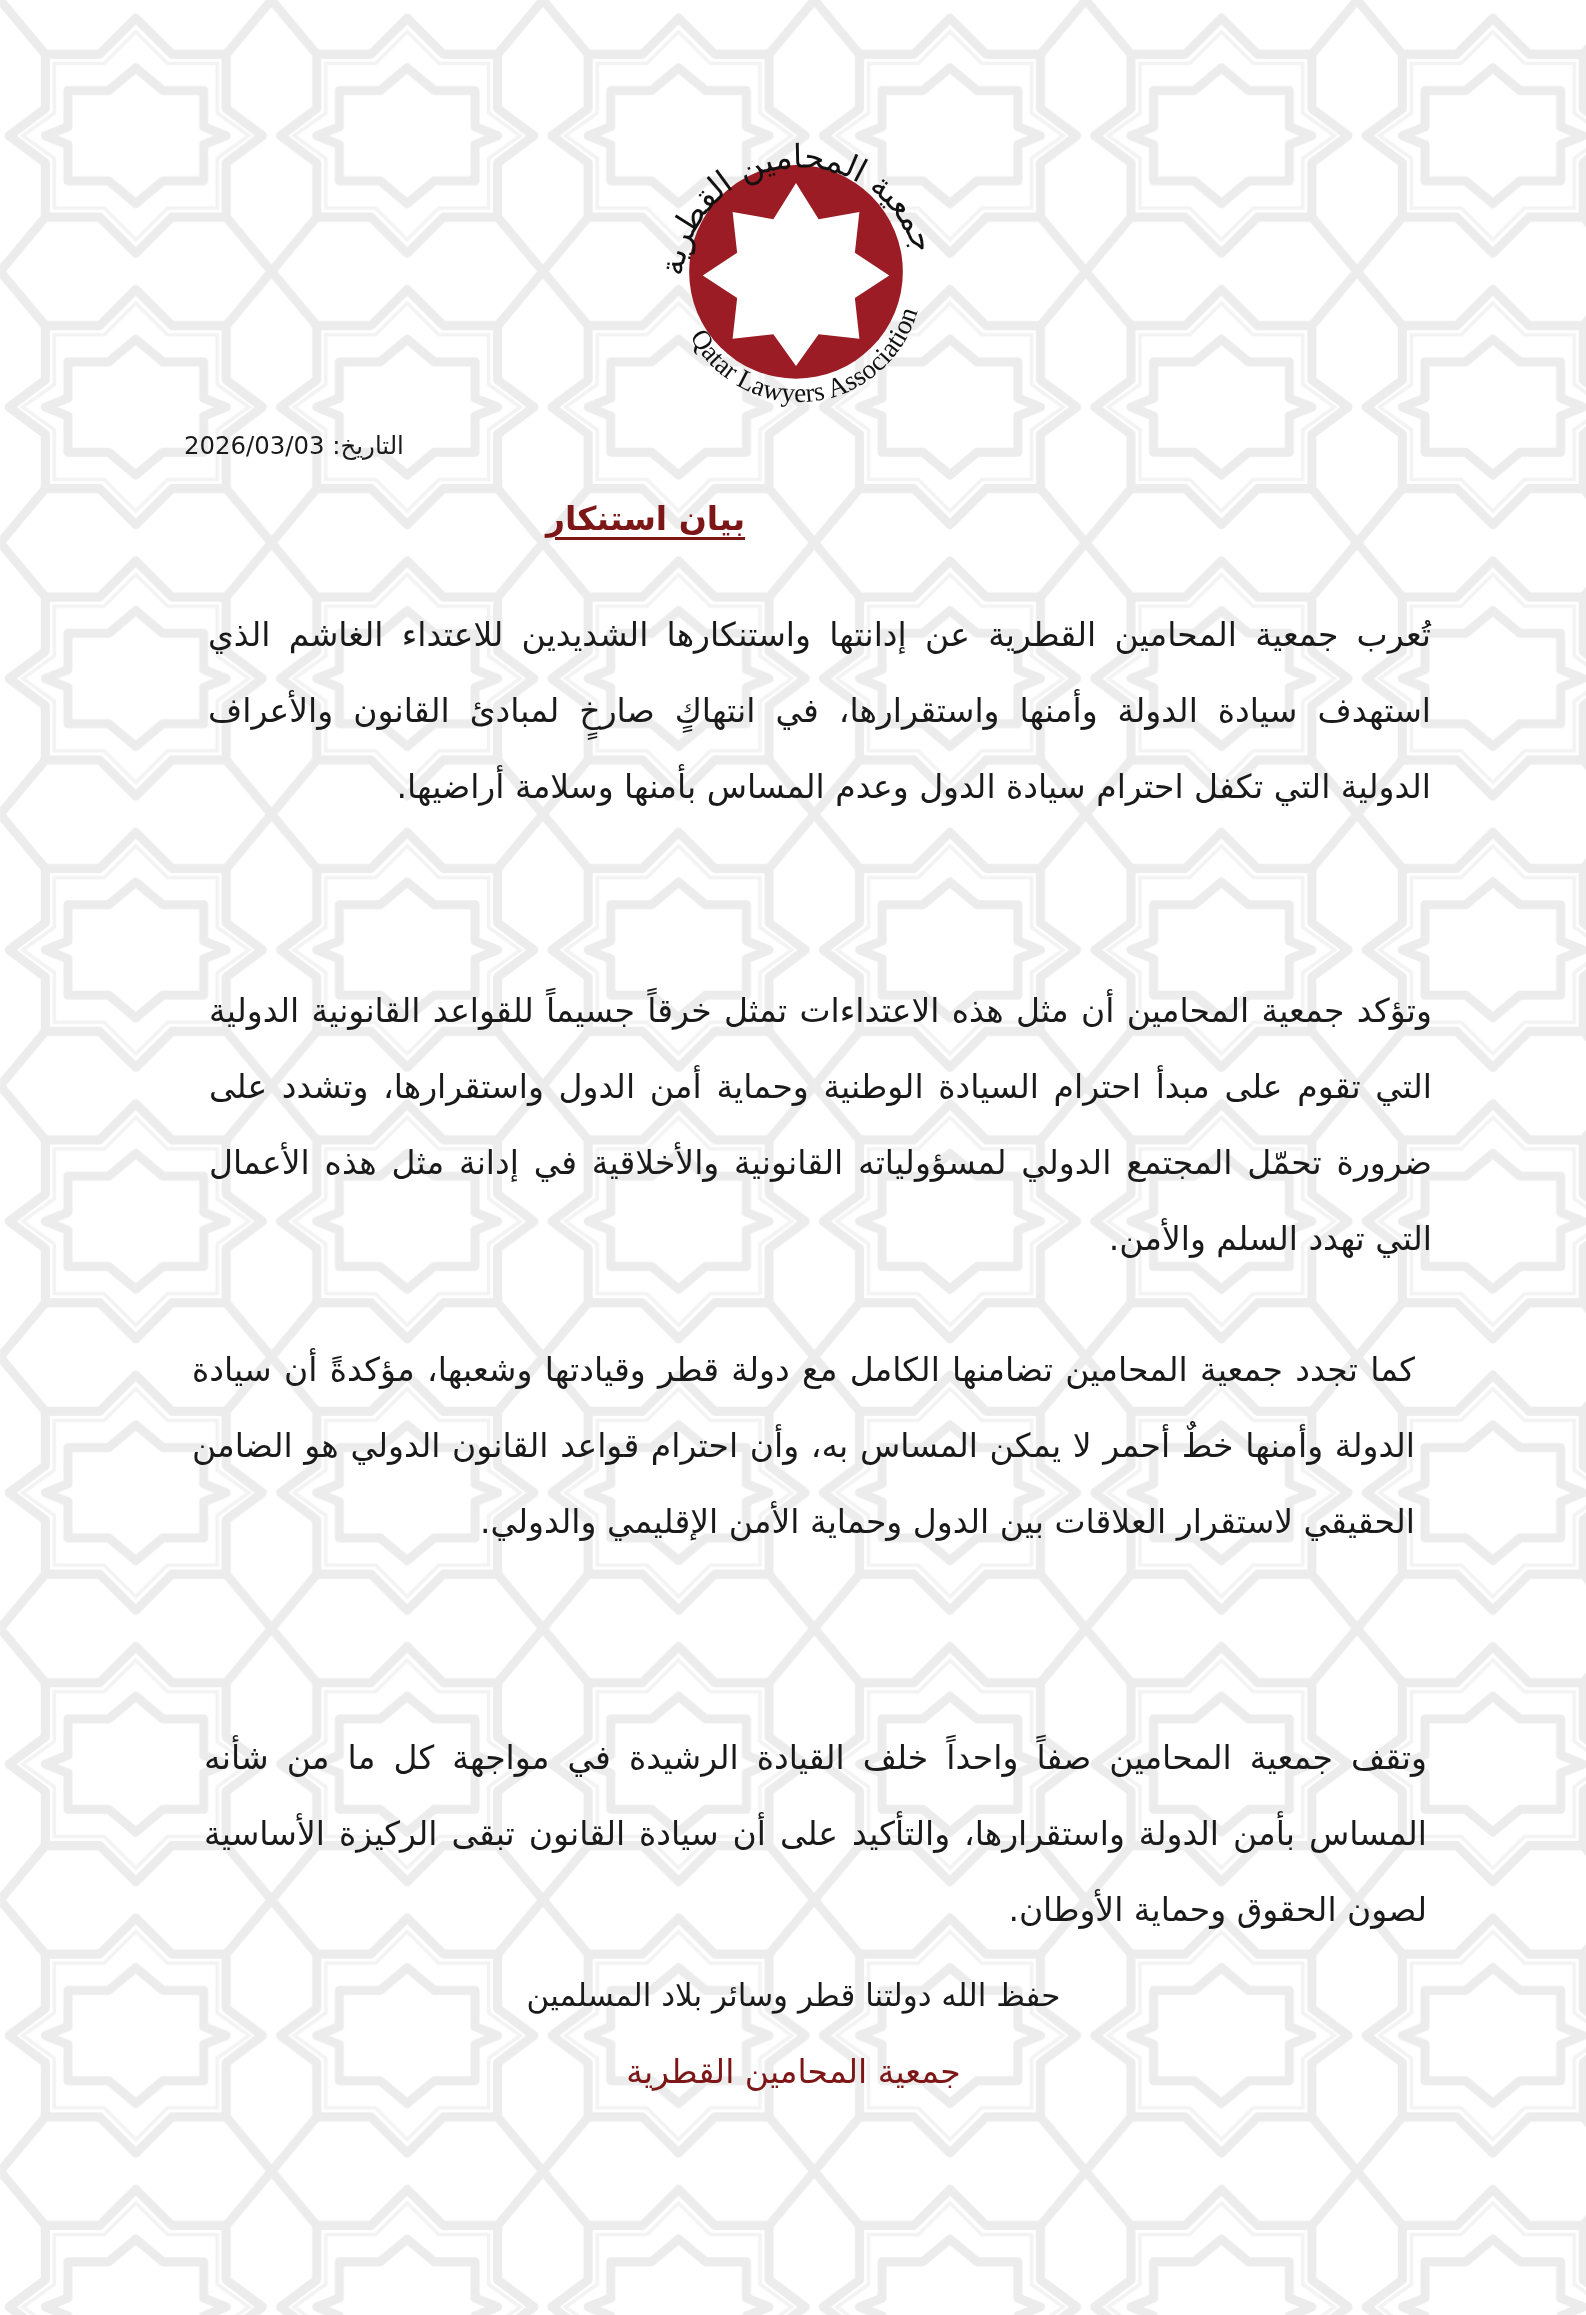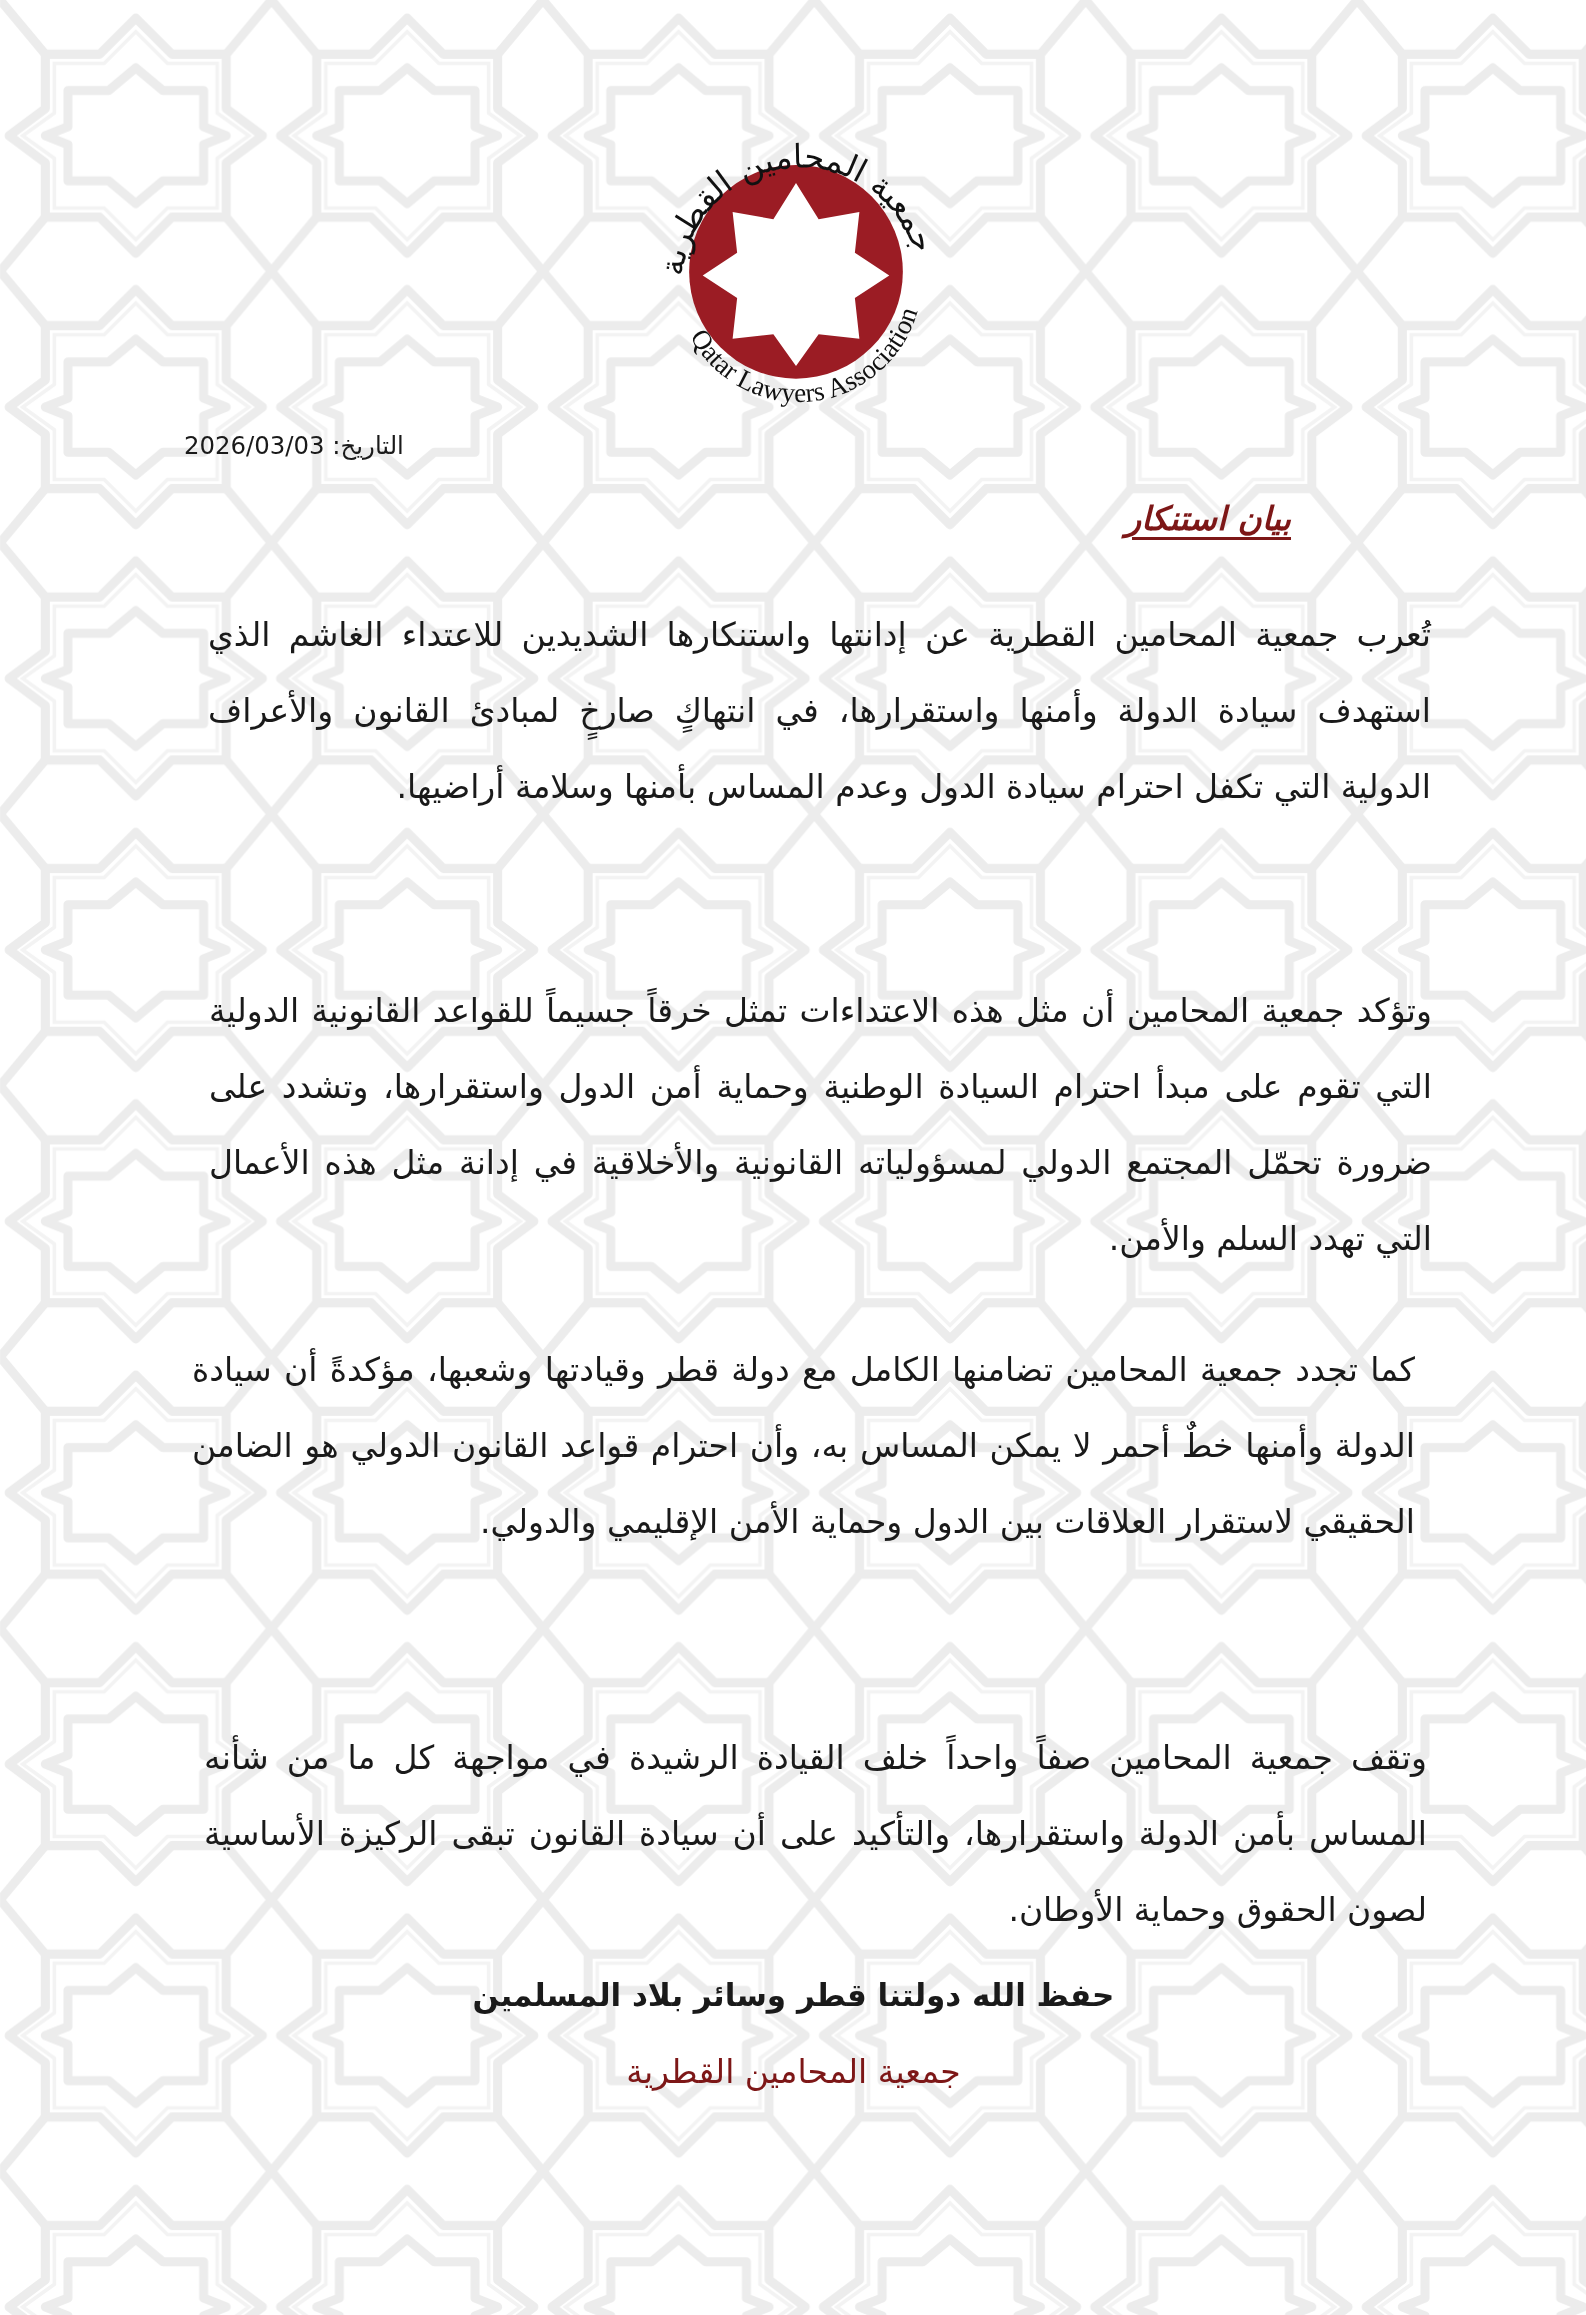--- a/index.html
+++ b/index.html
@@ -46,22 +46,22 @@
     }
     .date-line .date-value {
       direction: ltr;
       unicode-bidi: isolate;
     }
     .title {
       position: absolute;
       left: 0;
       width: 1291px;
       top: 499px;
+      text-align: center;
       direction: rtl;
-      font-style: italic;
     }
     .title span {
       font-size: 33px;
       font-weight: bold;
       color: #7d1717;
       text-decoration: underline;
       text-decoration-thickness: 2.7px;
       text-underline-offset: 7.2px;
     }
     .body-text {
@@ -81,21 +81,20 @@
     .p4 { top: 1708px; }
     .closing {
       position: absolute;
       left: 0;
       width: 1587px;
       top: 1977px;
       text-align: center;
       direction: rtl;
       font-size: 31px;
       color: #1a1a1a;
-      font-weight: bold;
     }
     .signature {
       position: absolute;
       left: 0;
       width: 1587px;
       top: 2052px;
       text-align: center;
       direction: rtl;
       font-size: 33px;
       color: #7d1717;

